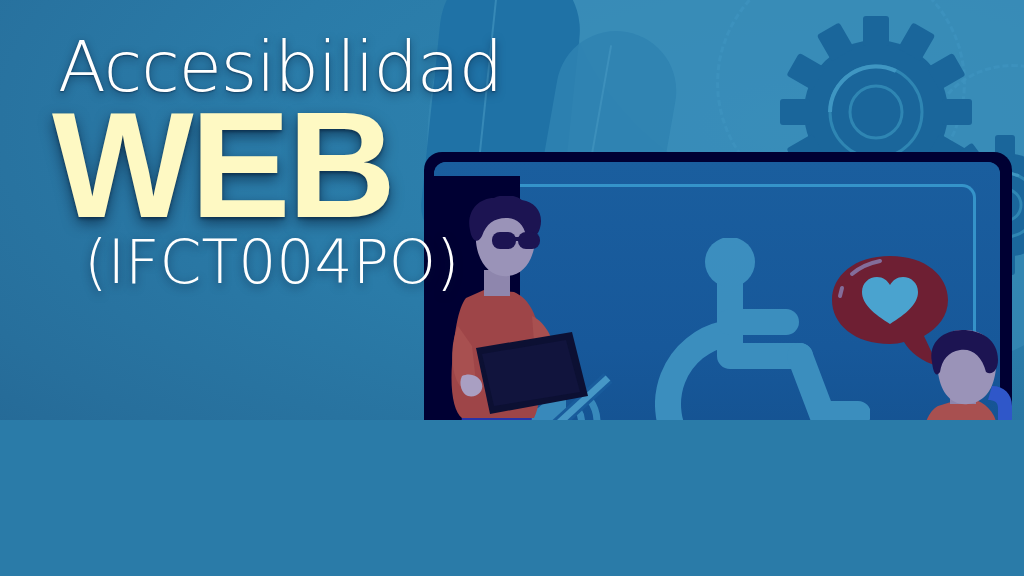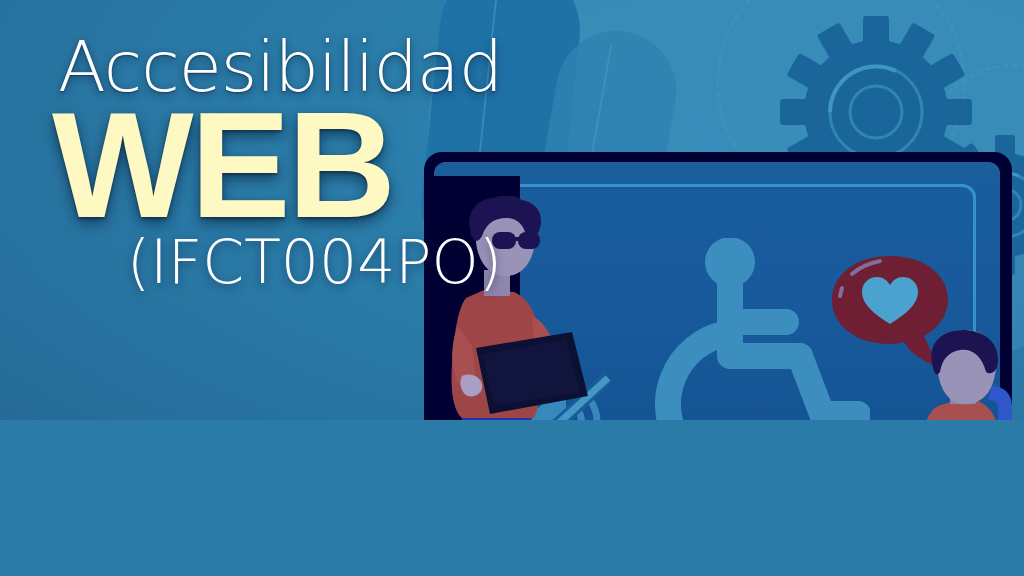--- a/index.html
+++ b/index.html
@@ -194,21 +194,20 @@
   .title-code {
     font-size:60px;
     font-weight:300;
     color:#ffffff;
     line-height:1.0;
     margin-top:-2px;
     margin-left:26px;
     letter-spacing:0px;
     text-shadow:0 3px 8px rgba(0,20,45,.5);
     font-family:"DejaVu Sans", sans-serif;
-    text-align:right;
   }
 </style>
 </head>
 <body>
 
 <div id="poster">
 
   <div class="bg-base"></div>
   <div class="bg-swoop"></div>
   <div class="bg-swoop2"></div>

